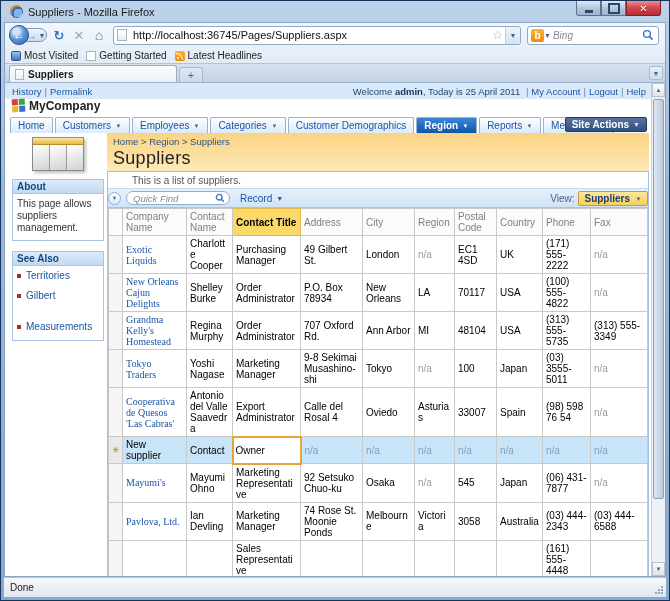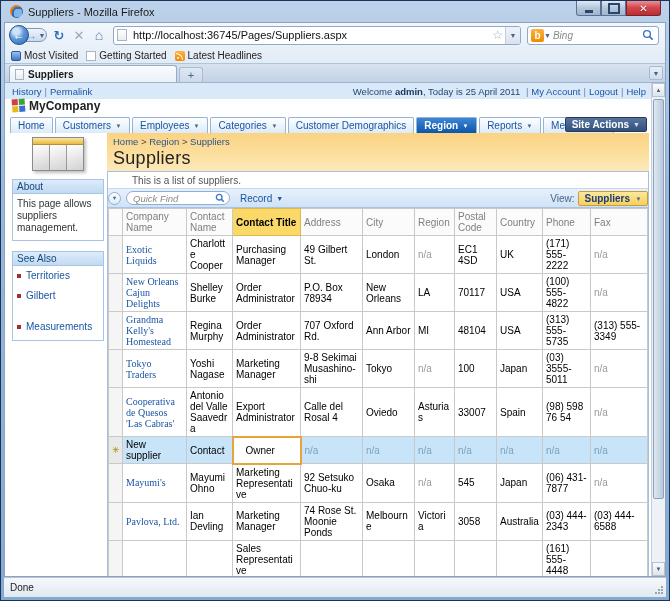--- a/index.html
+++ b/index.html
@@ -96,21 +96,21 @@
 
   
   .bodyrow{display:flex;background:#fff;}
   .sidebar{width:102px;flex:none;padding:2px 3px 0 7px;}
   .side-icon{width:52px;height:34px;margin:2px auto 8px;border:1px solid #8a8a8a;box-shadow:2px 2px 3px rgba(0,0,0,.25);background:#e8e8e8;}
   .side-icon .bar{height:7px;background:linear-gradient(#f8e7a8,#edb93c);border-bottom:1px solid #b98f2a;}
   .side-icon .cols{display:flex;height:25px;}
   .side-icon .cols i{flex:1;background:linear-gradient(160deg,#ffffff,#d2d2d2);border-right:1px solid #9a9a9a;}
   .side-icon .cols i:last-child{border-right:none;}
   .panel{border:1px solid #a8c4e4;margin-bottom:10px;background:#fff;}
-  .panel-h{height:14px;line-height:14px;padding-left:4px;background:linear-gradient(#ddecfb,#c2daf1);border-bottom:1px solid #a8c4e4;font-size:10px;font-weight:normal;color:#15477f;}
+  .panel-h{height:14px;line-height:14px;padding-left:4px;background:linear-gradient(#ddecfb,#c2daf1);border-bottom:1px solid #a8c4e4;font-size:10px;font-weight:bold;color:#15477f;}
   .panel-b{font-size:10px;color:#333;padding:4px 3px 6px 4px;line-height:12px;}
   .side-links{list-style:none;margin:0;padding:4px 2px 6px 4px;}
   .side-links li{display:flex;align-items:center;margin:0 0 9px 0;}
   .side-links li:last-child{margin-bottom:2px;margin-top:20px;}
   .bullet{width:4px;height:4px;background:#9e2f2f;margin-right:5px;flex:none;}
   .side-link{font-size:10px;color:#1a55a5;cursor:pointer;}
 
   
   .main{flex:1;margin-right:2px;display:flex;flex-direction:column;}
   .orange-hdr{height:38px;background:linear-gradient(180deg,#fbd383 0%,#fcdf9e 55%,#fde9ba 100%);padding:3px 0 0 6px;}
@@ -143,21 +143,21 @@
   table.grid col.c4{width:62px;} table.grid col.c5{width:52px;} table.grid col.c6{width:40px;}
   table.grid col.c7{width:42px;} table.grid col.c8{width:46px;} table.grid col.c9{width:48px;}
   td.sel{background:#f5f5f5;padding:0;text-align:center;}
   .cell-link{color:#1a55a5;cursor:pointer;font-family:Liberation Serif, serif;}
   .na{color:#9a9a9a;}
   tr.new-row td{background:#c8e4f8;color:#000;}
   tr.new-row td .na{color:#7fa3bf;}
   tr.new-row td.sel{background:#e9e9e9;}
   .new-star{color:#a08c00;font-size:9px;}
   .new-star::before{content:"✳";}
-  tr.new-row td.focused{background:#fff;border:2px solid #e8a33b;padding:1px 12px;}
+  tr.new-row td.focused{background:#fff;border:2px solid #e8a33b;padding:1px 2px;}
 
   
   .scrollbar{width:14px;flex:none;background:#eef1f5;border-left:1px solid #c4d0de;display:flex;flex-direction:column;}
   .sb-btn{height:14px;background:linear-gradient(#fafbfd,#dfe5ec);border:1px solid #b9c3cf;display:flex;align-items:center;justify-content:center;font-size:6px;color:#4a5a6e;}
   .sb-up::before{content:"▲";}
   .sb-dn::before{content:"▼";}
   .sb-track{flex:1;position:relative;}
   .sb-thumb{position:absolute;top:2px;left:1px;right:1px;height:400px;border:1px solid #8ba1bc;border-radius:2px;background:linear-gradient(90deg,#dfe8f2,#b8c9dc);}
 
   

